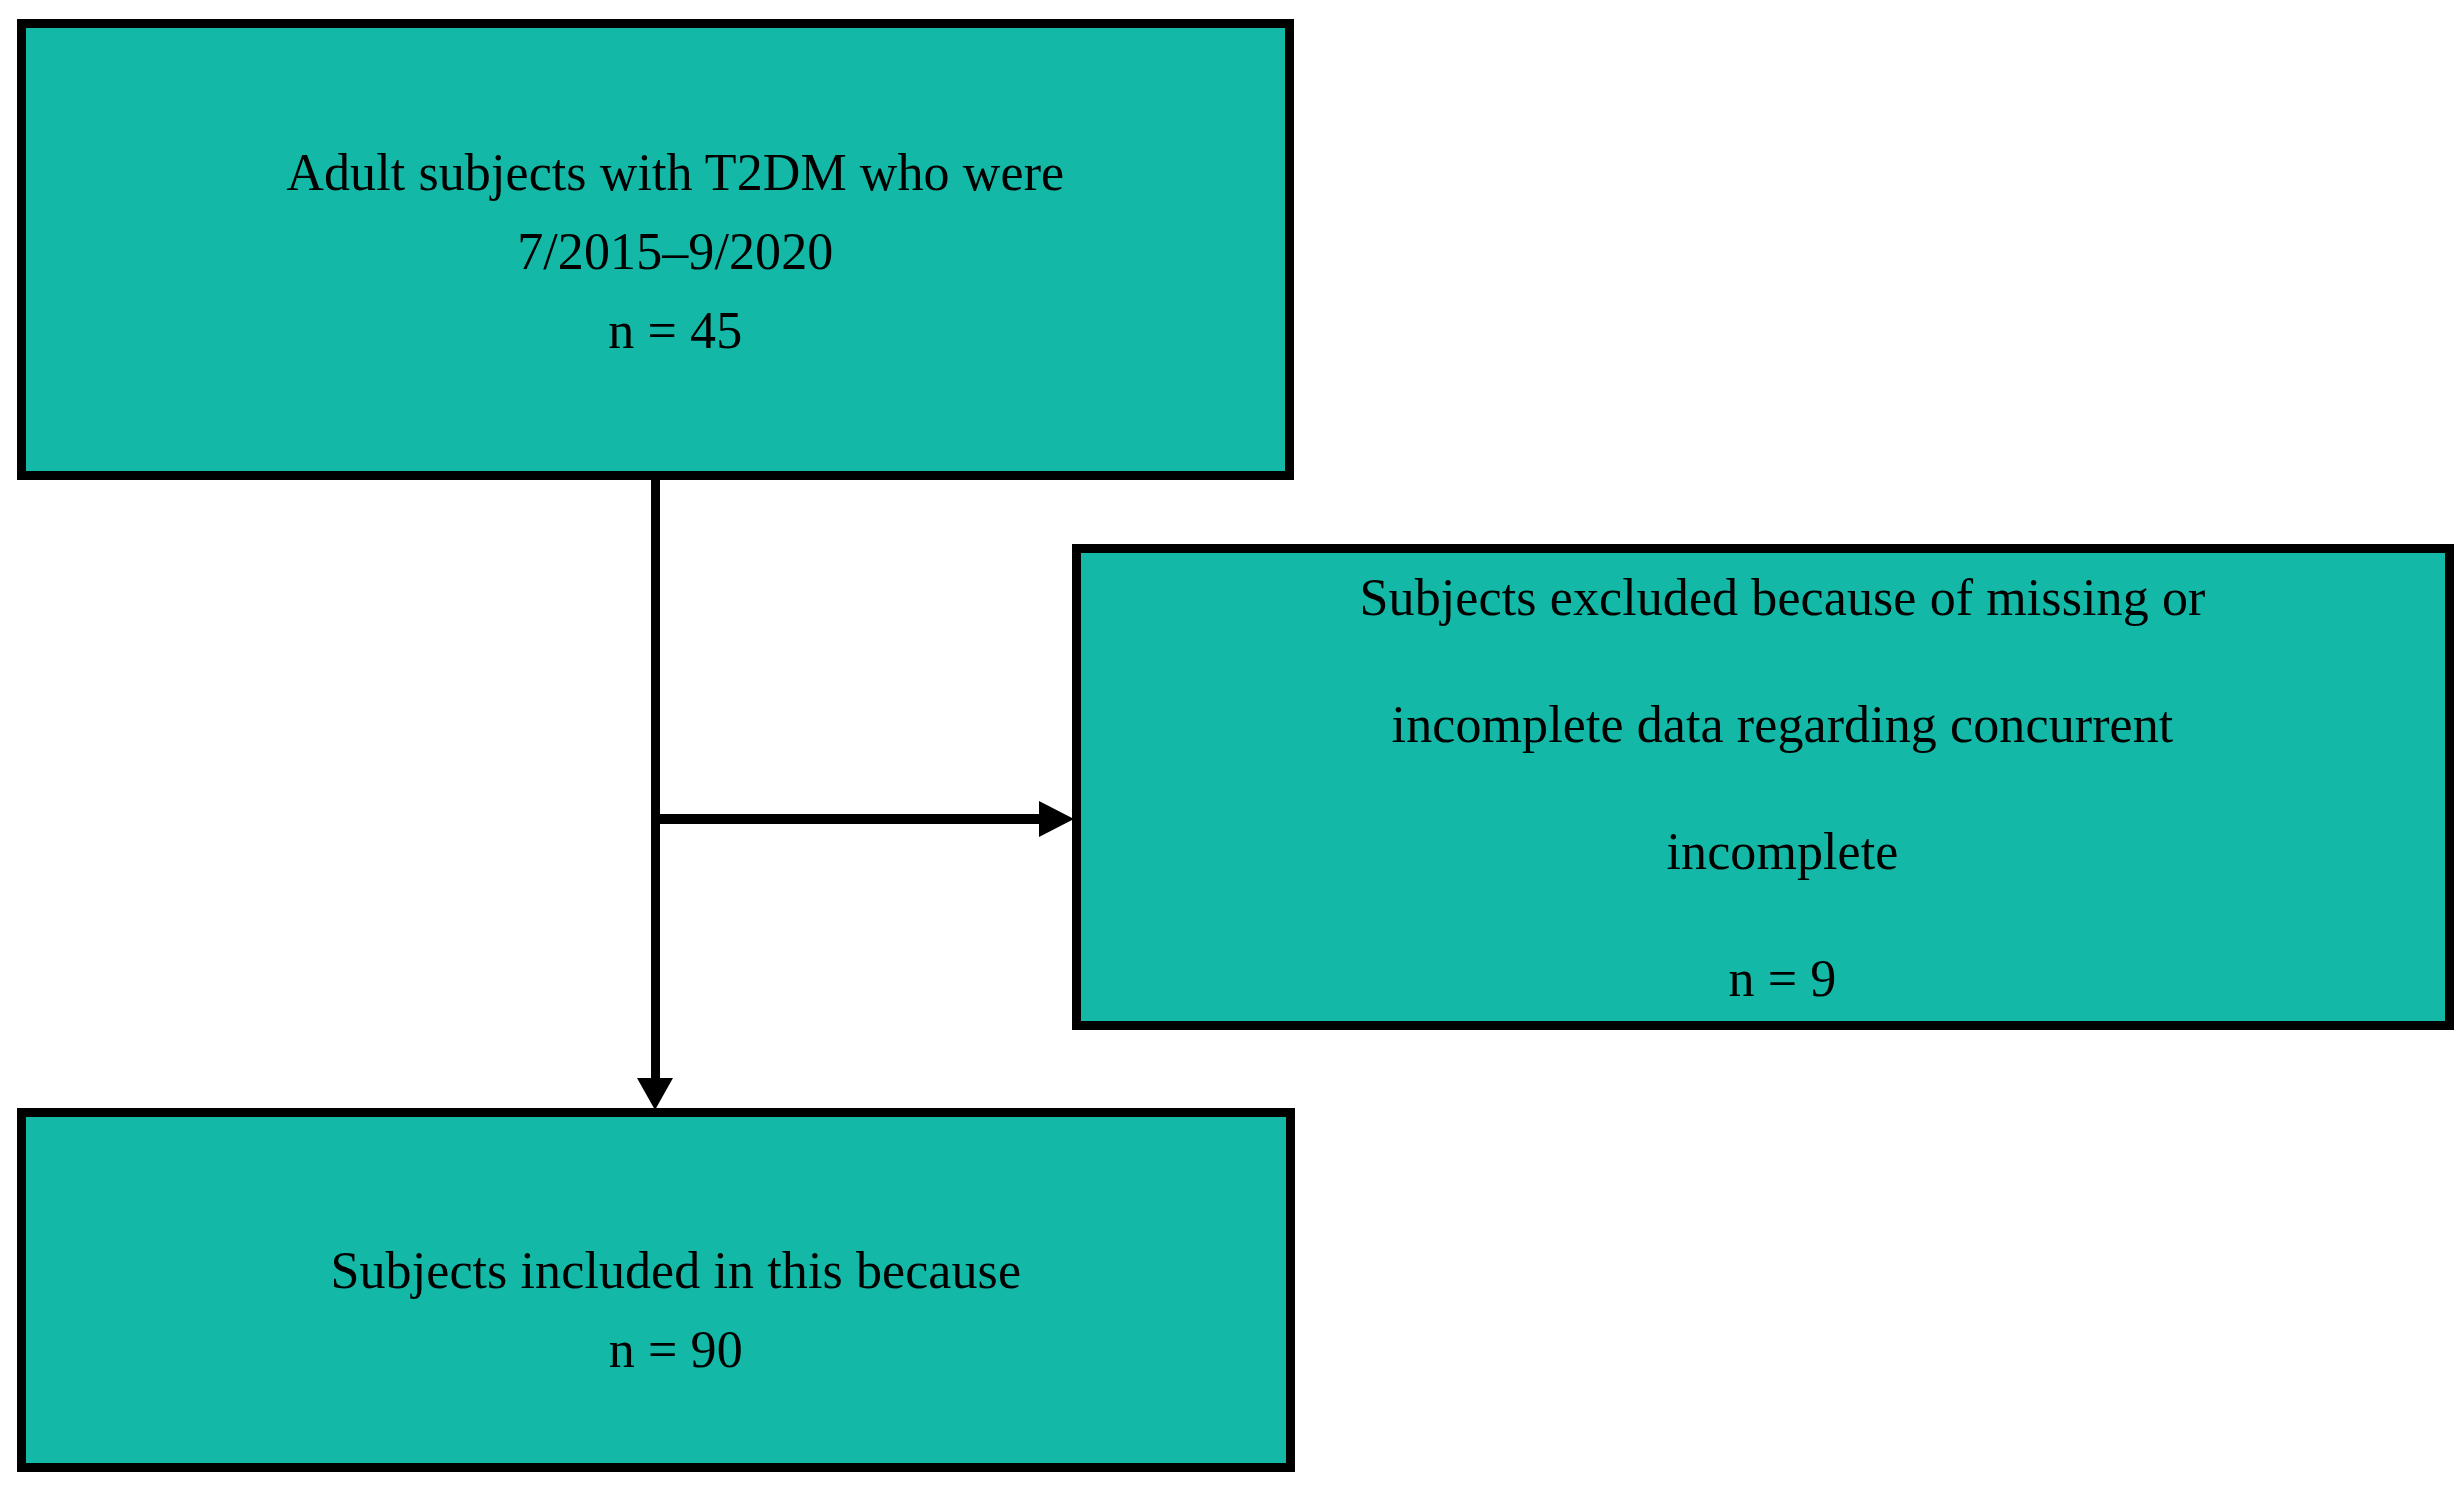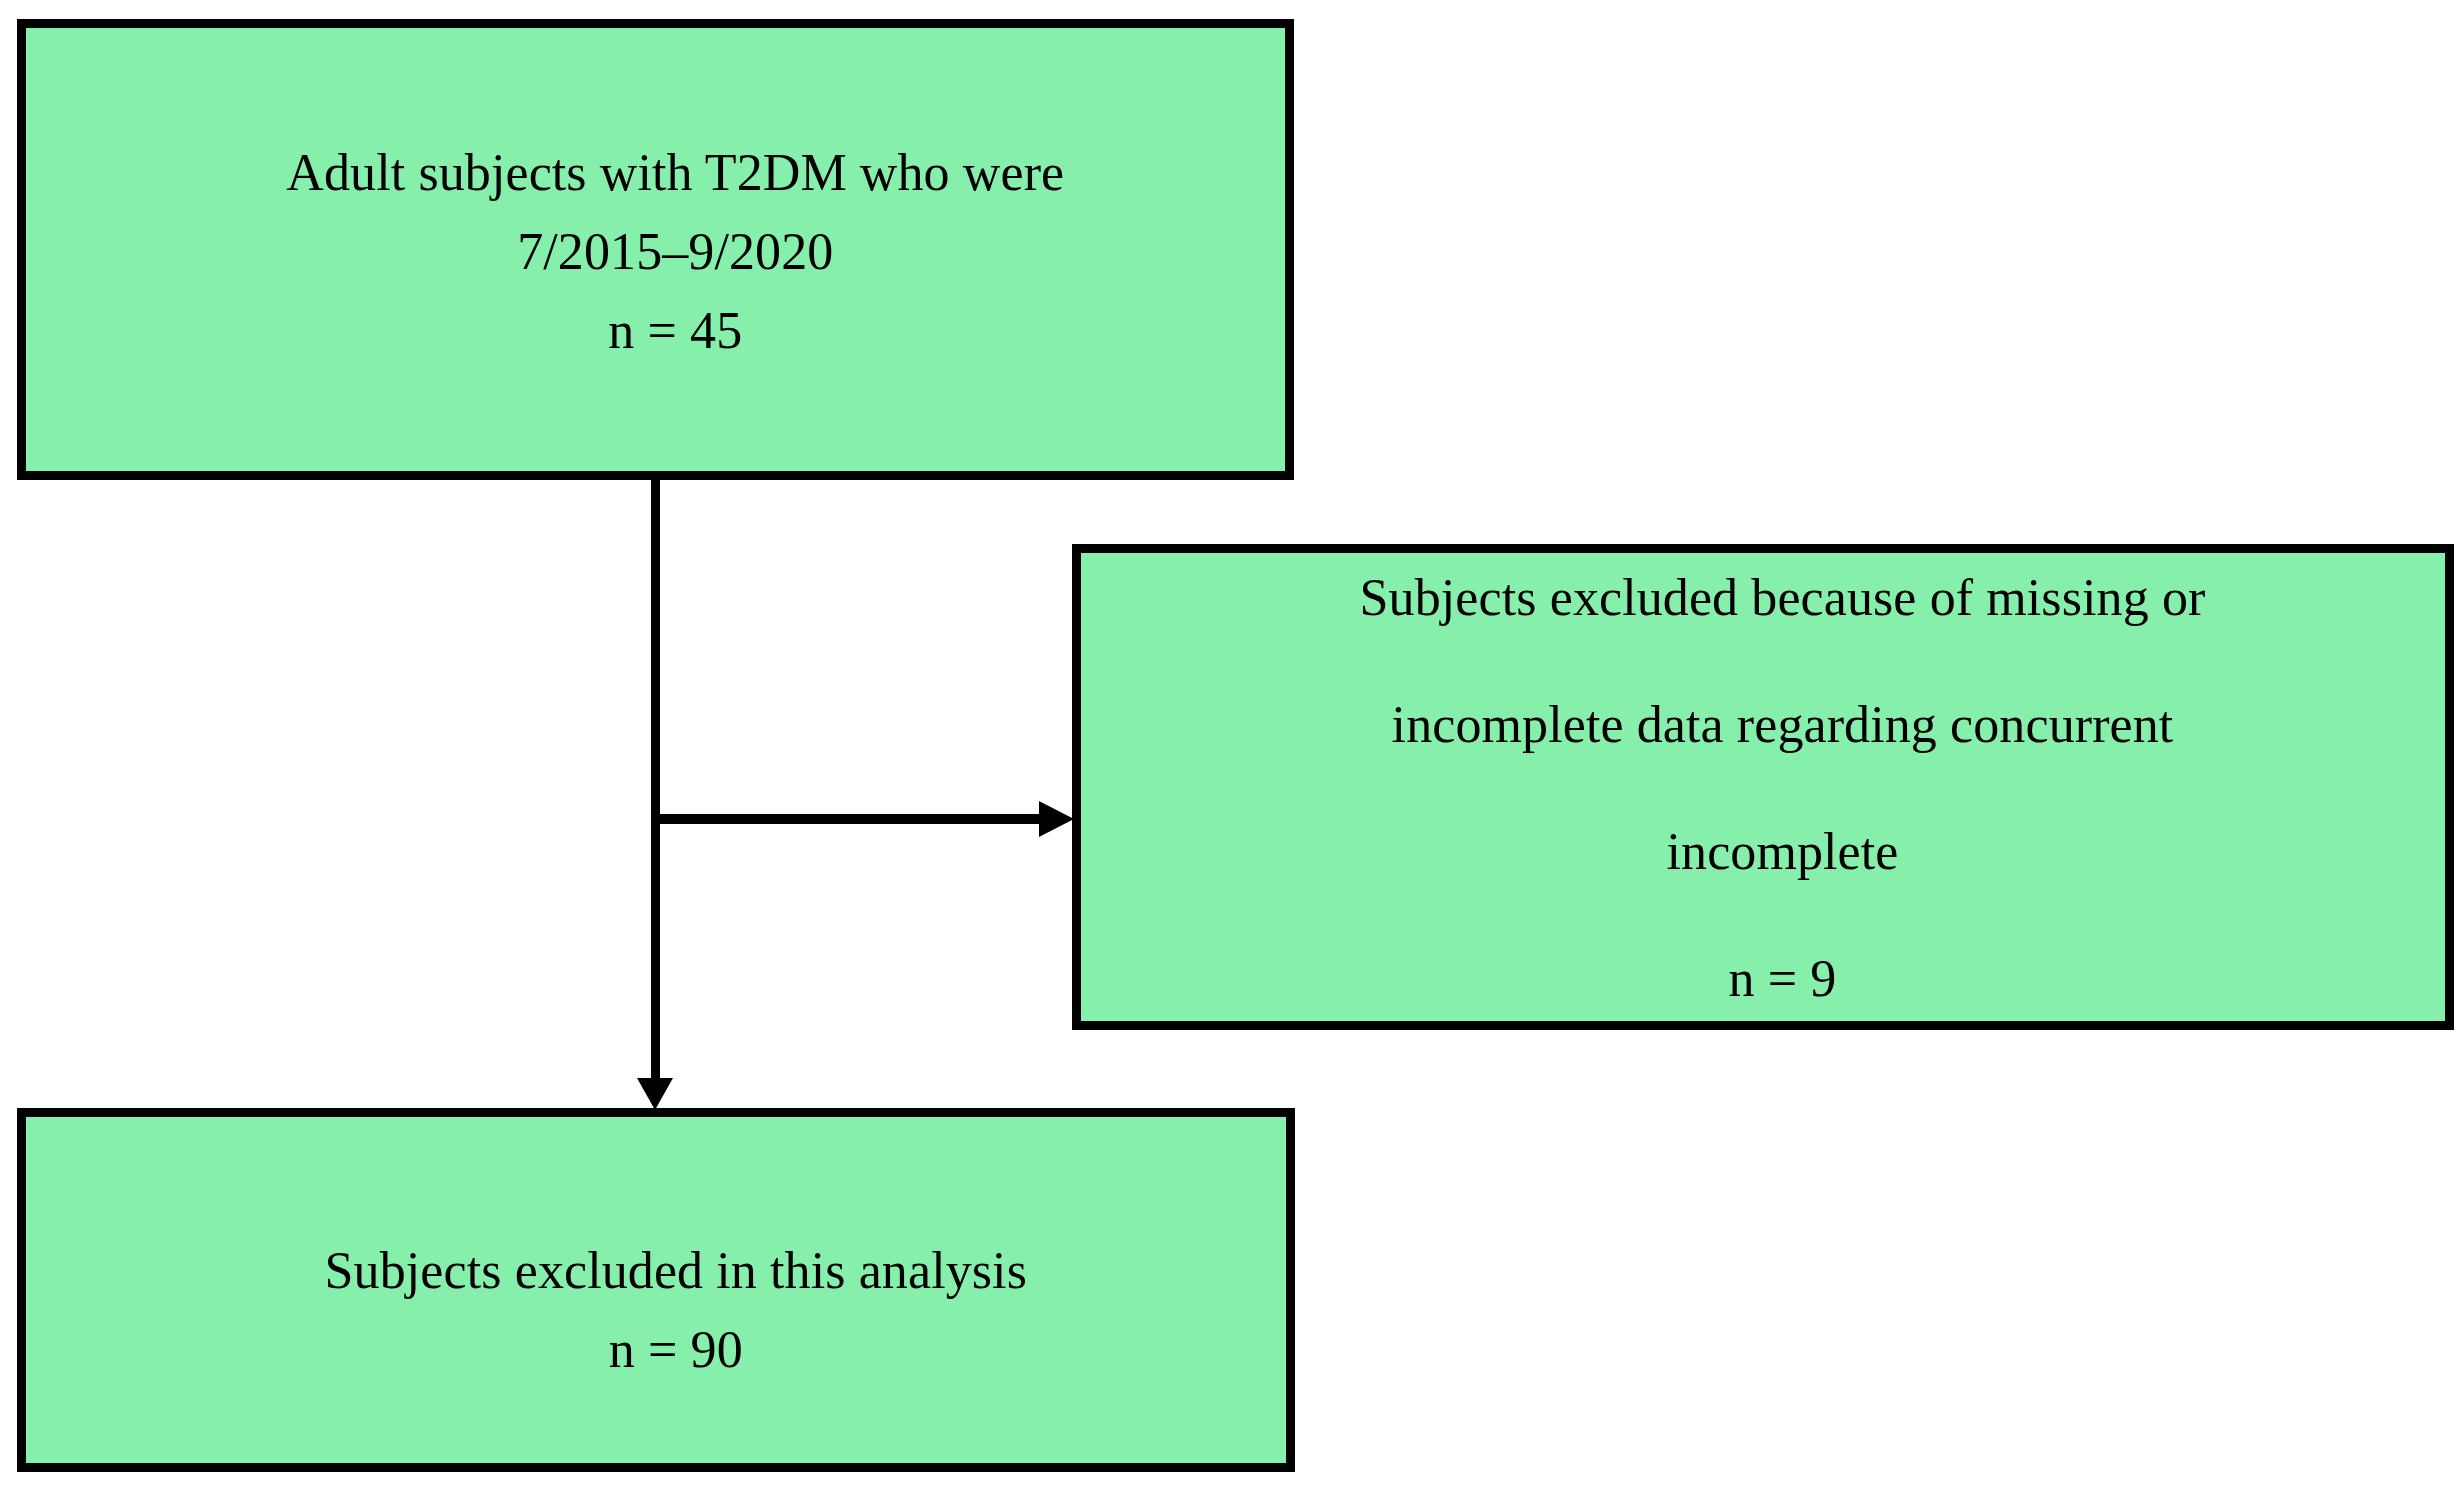--- a/index.html
+++ b/index.html
@@ -16,21 +16,21 @@
     overflow: hidden;
     font-family: "Liberation Serif", "DejaVu Serif", serif;
     color: #000000;
   }
 
   
   .flow-box {
     position: absolute;
     box-sizing: border-box;
     border: 9.4px solid #000000;
-    background: #86efac;
+    background: #14b8a6;
     display: flex;
     flex-direction: column;
     align-items: flex-start;
     justify-content: center;
     padding-left: 39px;
   }
 
   .box-line {
     display: block;
     width: 100%;
@@ -133,18 +133,18 @@
   <div id="arrowhead-down"></div>
 
   <div class="flow-box" id="box-excluded">
     <span class="box-line">Subjects excluded because of missing or</span>
     <span class="box-line">incomplete data regarding concurrent</span>
     <span class="box-line">incomplete</span>
     <span class="box-line">n = 9</span>
   </div>
 
   <div class="flow-box" id="box-included">
-    <span class="box-line">Subjects excluded in this analysis</span>
+    <span class="box-line">Subjects included in this because</span>
     <span class="box-line">n = 90</span>
   </div>
 
 </div>
 
 
 </body></html>

